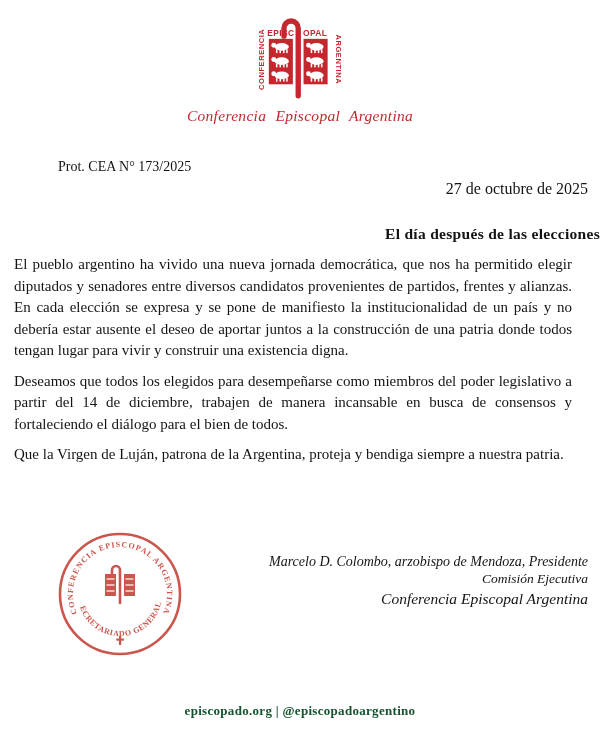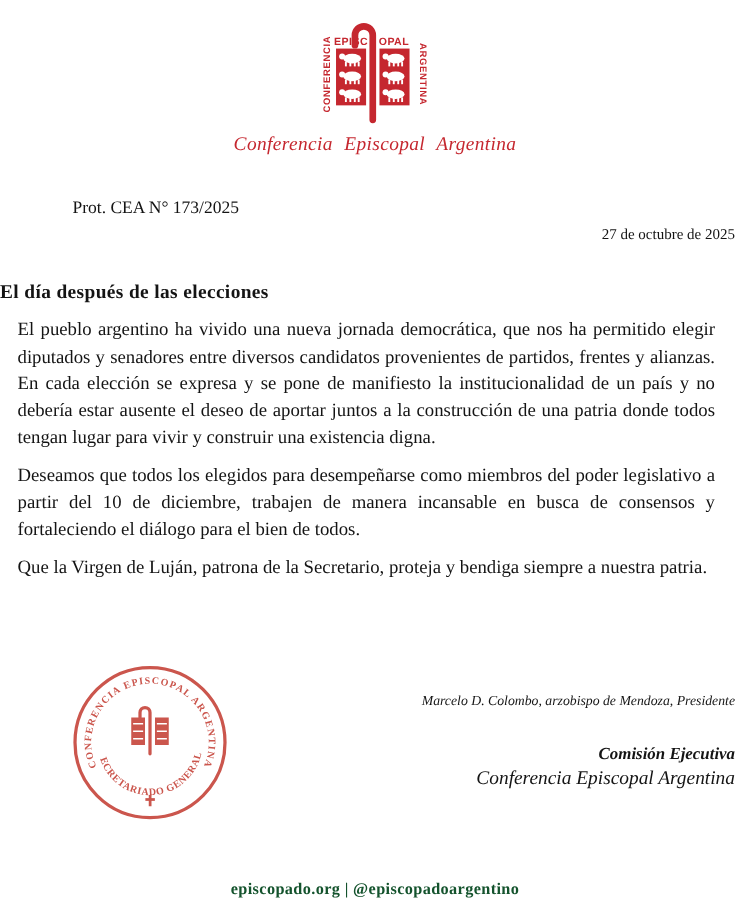--- a/index.html
+++ b/index.html
@@ -10,34 +10,34 @@
   
   .logo-wrap { position:absolute; top:6px; left:0; width:100%; text-align:center; }
   .logo-wrap svg { width:98px; height:96px; }
   .org-name {
     position:absolute; top:107px; left:0; width:100%; text-align:center;
     color:#c5272f; font-style:italic; font-size:15.5px;
     word-spacing:5px; letter-spacing:.3px;
   }
   
   .prot { position:absolute; left:12px; top:159px; font-weight:normal; font-size:14px;margin-left:46px; }
-  .date { position:absolute; right:12px; top:180px; font-size:12px; }
+  .date { position:absolute; right:12px; top:180px; font-size:16px; }
   .doc-title {
     position:absolute; top:225px; left:0; width:100%; margin:0;
-    text-align:left; font-size:15.5px; font-weight:bold; letter-spacing:.3px;
+    text-align:right; font-size:15.5px; font-weight:bold; letter-spacing:.3px;
   }
   
   .body-text { position:absolute; top:254px; left:14px; right:13px; }
   .body-text p { margin:0 15px 9px 0; font-size:15px; line-height:21.5px; text-align:justify; }
   .body-text p.last { text-align:left; }
   
   .seal { position:absolute; left:55px; top:529px; width:130px; height:130px; }
   .sig-block { position:absolute; right:12px; top:552px; text-align:right; font-style:italic; }
-  .sig-line { font-size:11px; line-height:19px; white-space:nowrap; }
-  .committee { margin-top:24px; font-size:13.5px;font-weight:bold; }
+  .sig-line { font-size:14px; line-height:19px; white-space:nowrap; }
+  .committee { font-size:13.5px; }
   .org-sign { margin-top:3px; font-size:15.5px; }
   
   .footer {
     position:absolute; top:703px; left:0; width:100%; text-align:center;
     color:#14532d; font-size:13px; font-weight:bold; letter-spacing:.3px;
   }
 </style>
 </head>
 <body>
 
@@ -79,22 +79,22 @@
 
   <div class="org-name">Conferencia Episcopal Argentina</div>
 
   <div class="prot">Prot. CEA N° 173/2025</div>
   <div class="date">27 de octubre de 2025</div>
 
   <h1 class="doc-title">El día después de las elecciones</h1>
 
   <div class="body-text">
     <p>El pueblo argentino ha vivido una nueva jornada democrática, que nos ha permitido elegir diputados y senadores entre diversos candidatos provenientes de partidos, frentes y alianzas. En cada elección se expresa y se pone de manifiesto la institucionalidad de un país y no debería estar ausente el deseo de aportar juntos a la construcción de una patria donde todos tengan lugar para vivir y construir una existencia digna.</p>
-    <p>Deseamos que todos los elegidos para desempeñarse como miembros del poder legislativo a partir del 10 de diciembre, trabajen de manera incansable en busca de consensos y fortaleciendo el diálogo para el bien de todos.</p>
-    <p class="last">Que la Virgen de Luján, patrona de la Secretario, proteja y bendiga siempre a nuestra patria.</p>
+    <p>Deseamos que todos los elegidos para desempeñarse como miembros del poder legislativo a partir del 14 de diciembre, trabajen de manera incansable en busca de consensos y fortaleciendo el diálogo para el bien de todos.</p>
+    <p class="last">Que la Virgen de Luján, patrona de la Argentina, proteja y bendiga siempre a nuestra patria.</p>
   </div>
 
   <svg class="seal" viewBox="0 0 130 130">
     <defs>
       <path id="sealTopArc" d="M24.3,88.5 A47,47 0 1 1 105.7,88.5" fill="none"></path>
       <path id="sealBottomArc" d="M24.4,75.9 A42,42 0 0 0 105.6,75.9" fill="none"></path>
     </defs>
     <circle cx="65" cy="65" r="60" fill="none" stroke="#cb564d" stroke-width="2.6"></circle>
     <text font-family="Liberation Serif, serif" font-size="8" font-weight="bold" fill="#cb564d" letter-spacing="1">
       <textPath href="#sealTopArc" startOffset="50%" text-anchor="middle">CONFERENCIA EPISCOPAL ARGENTINA</textPath>

